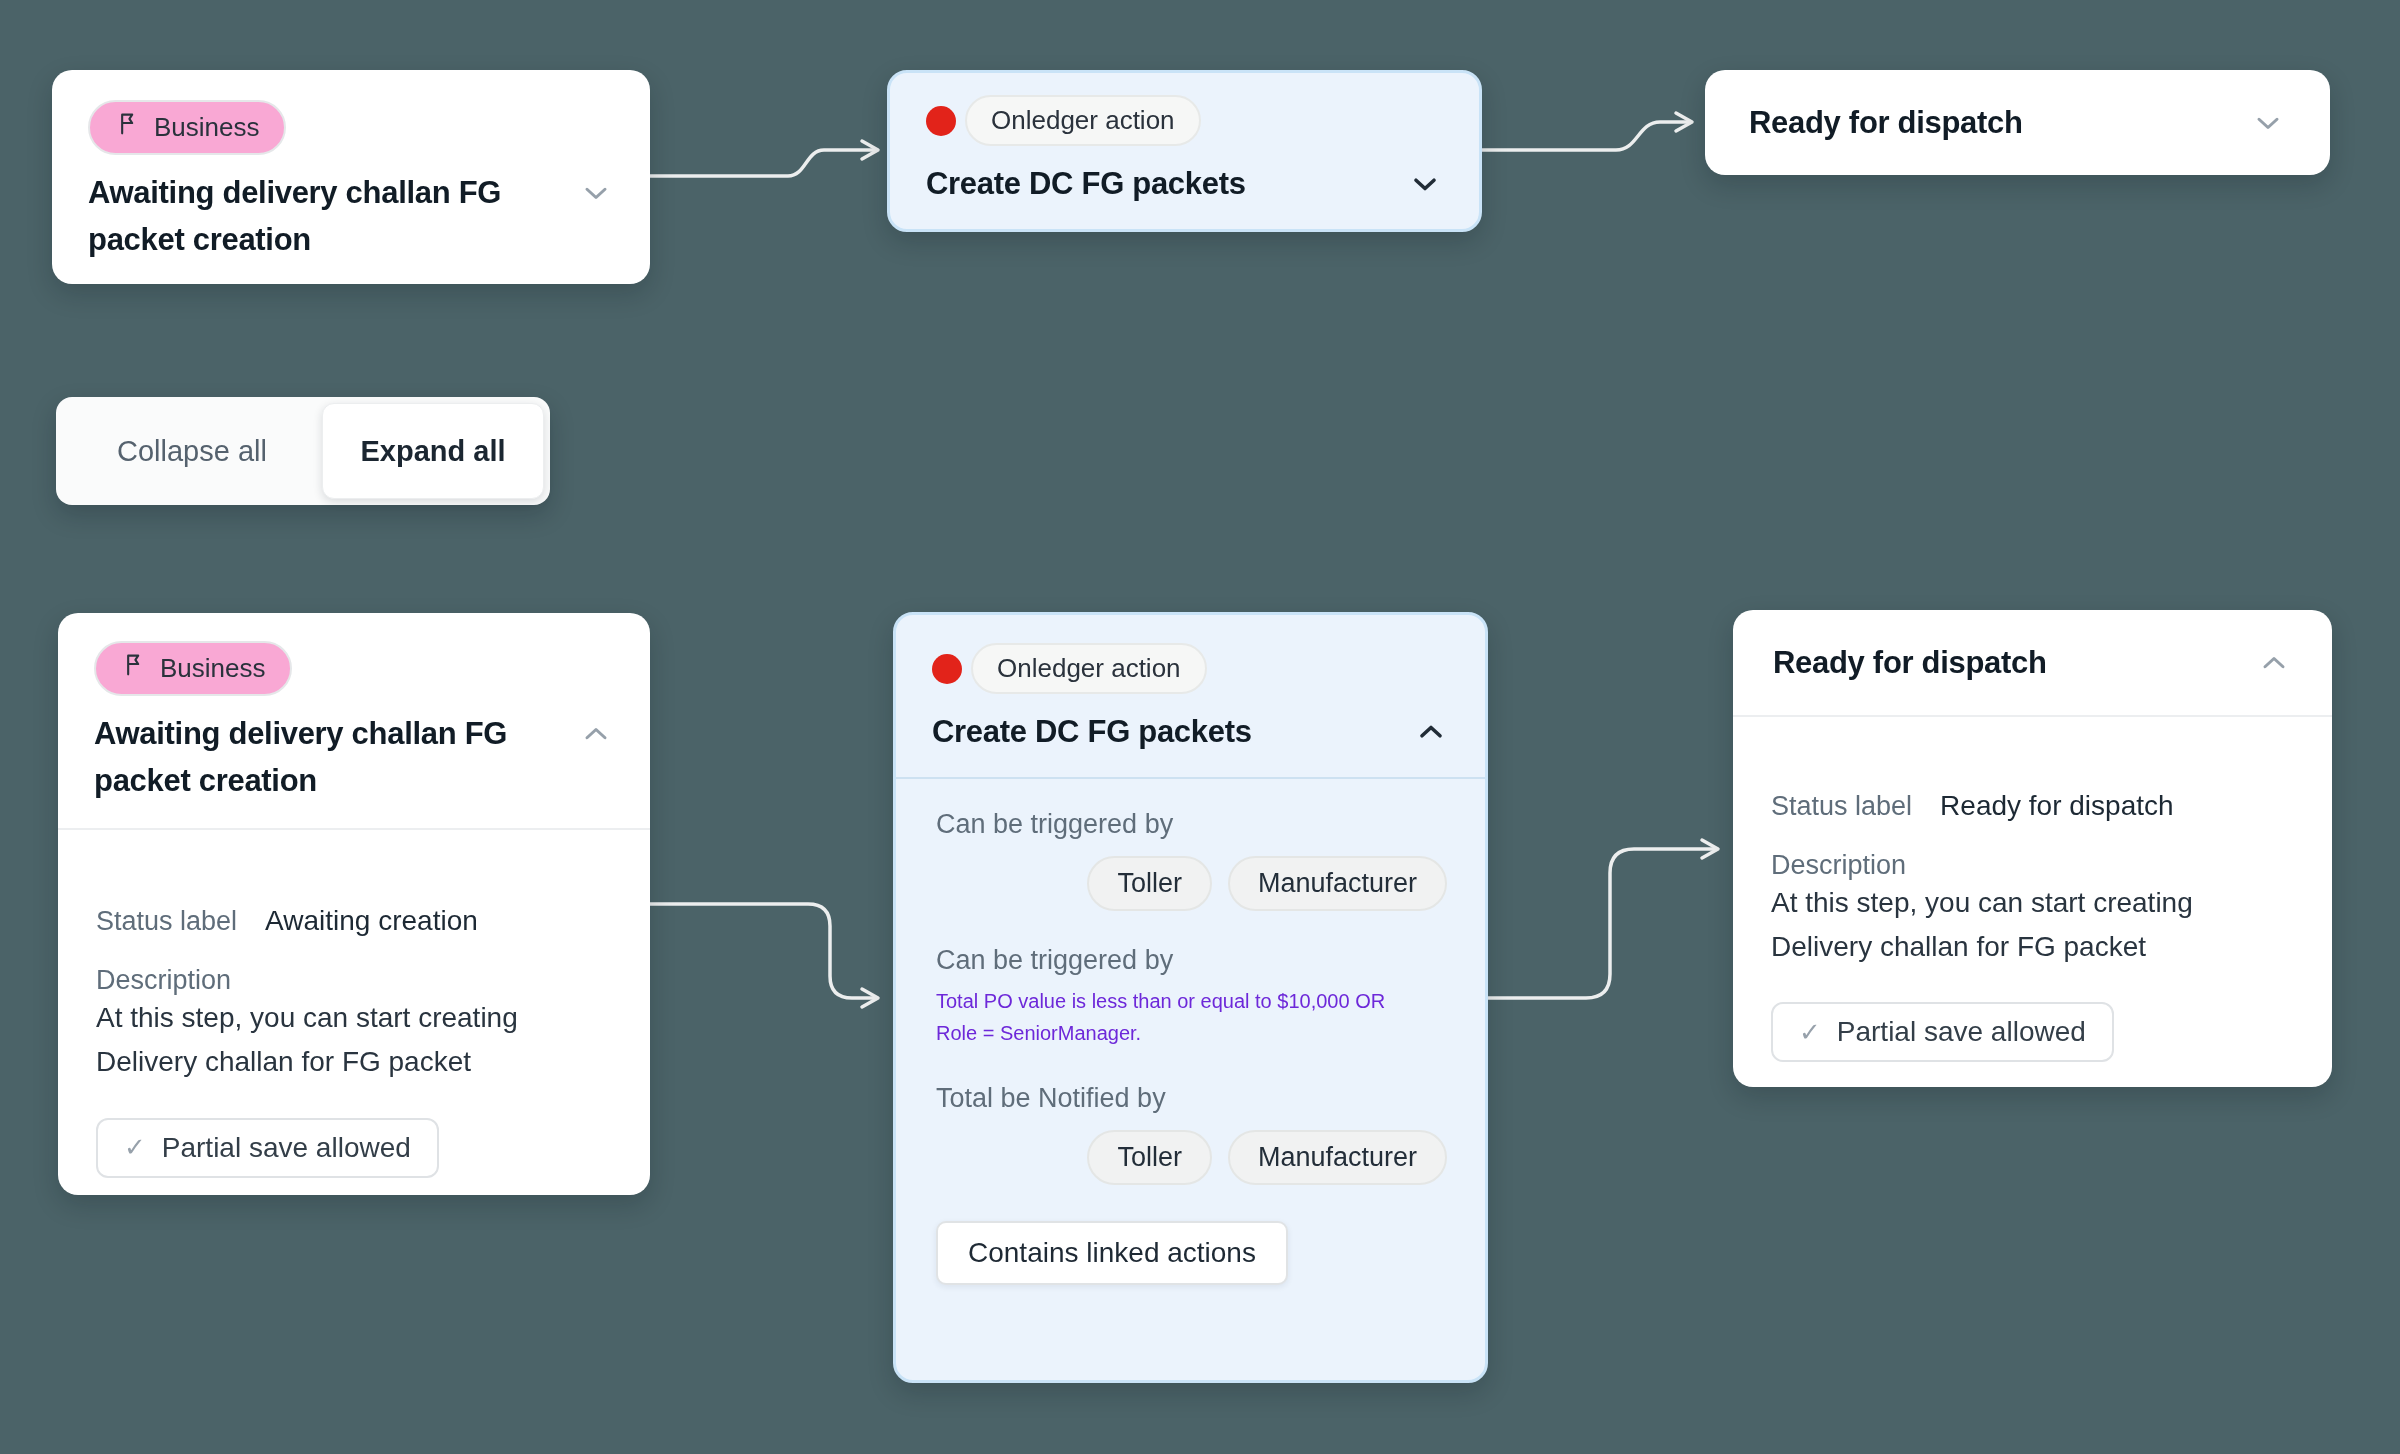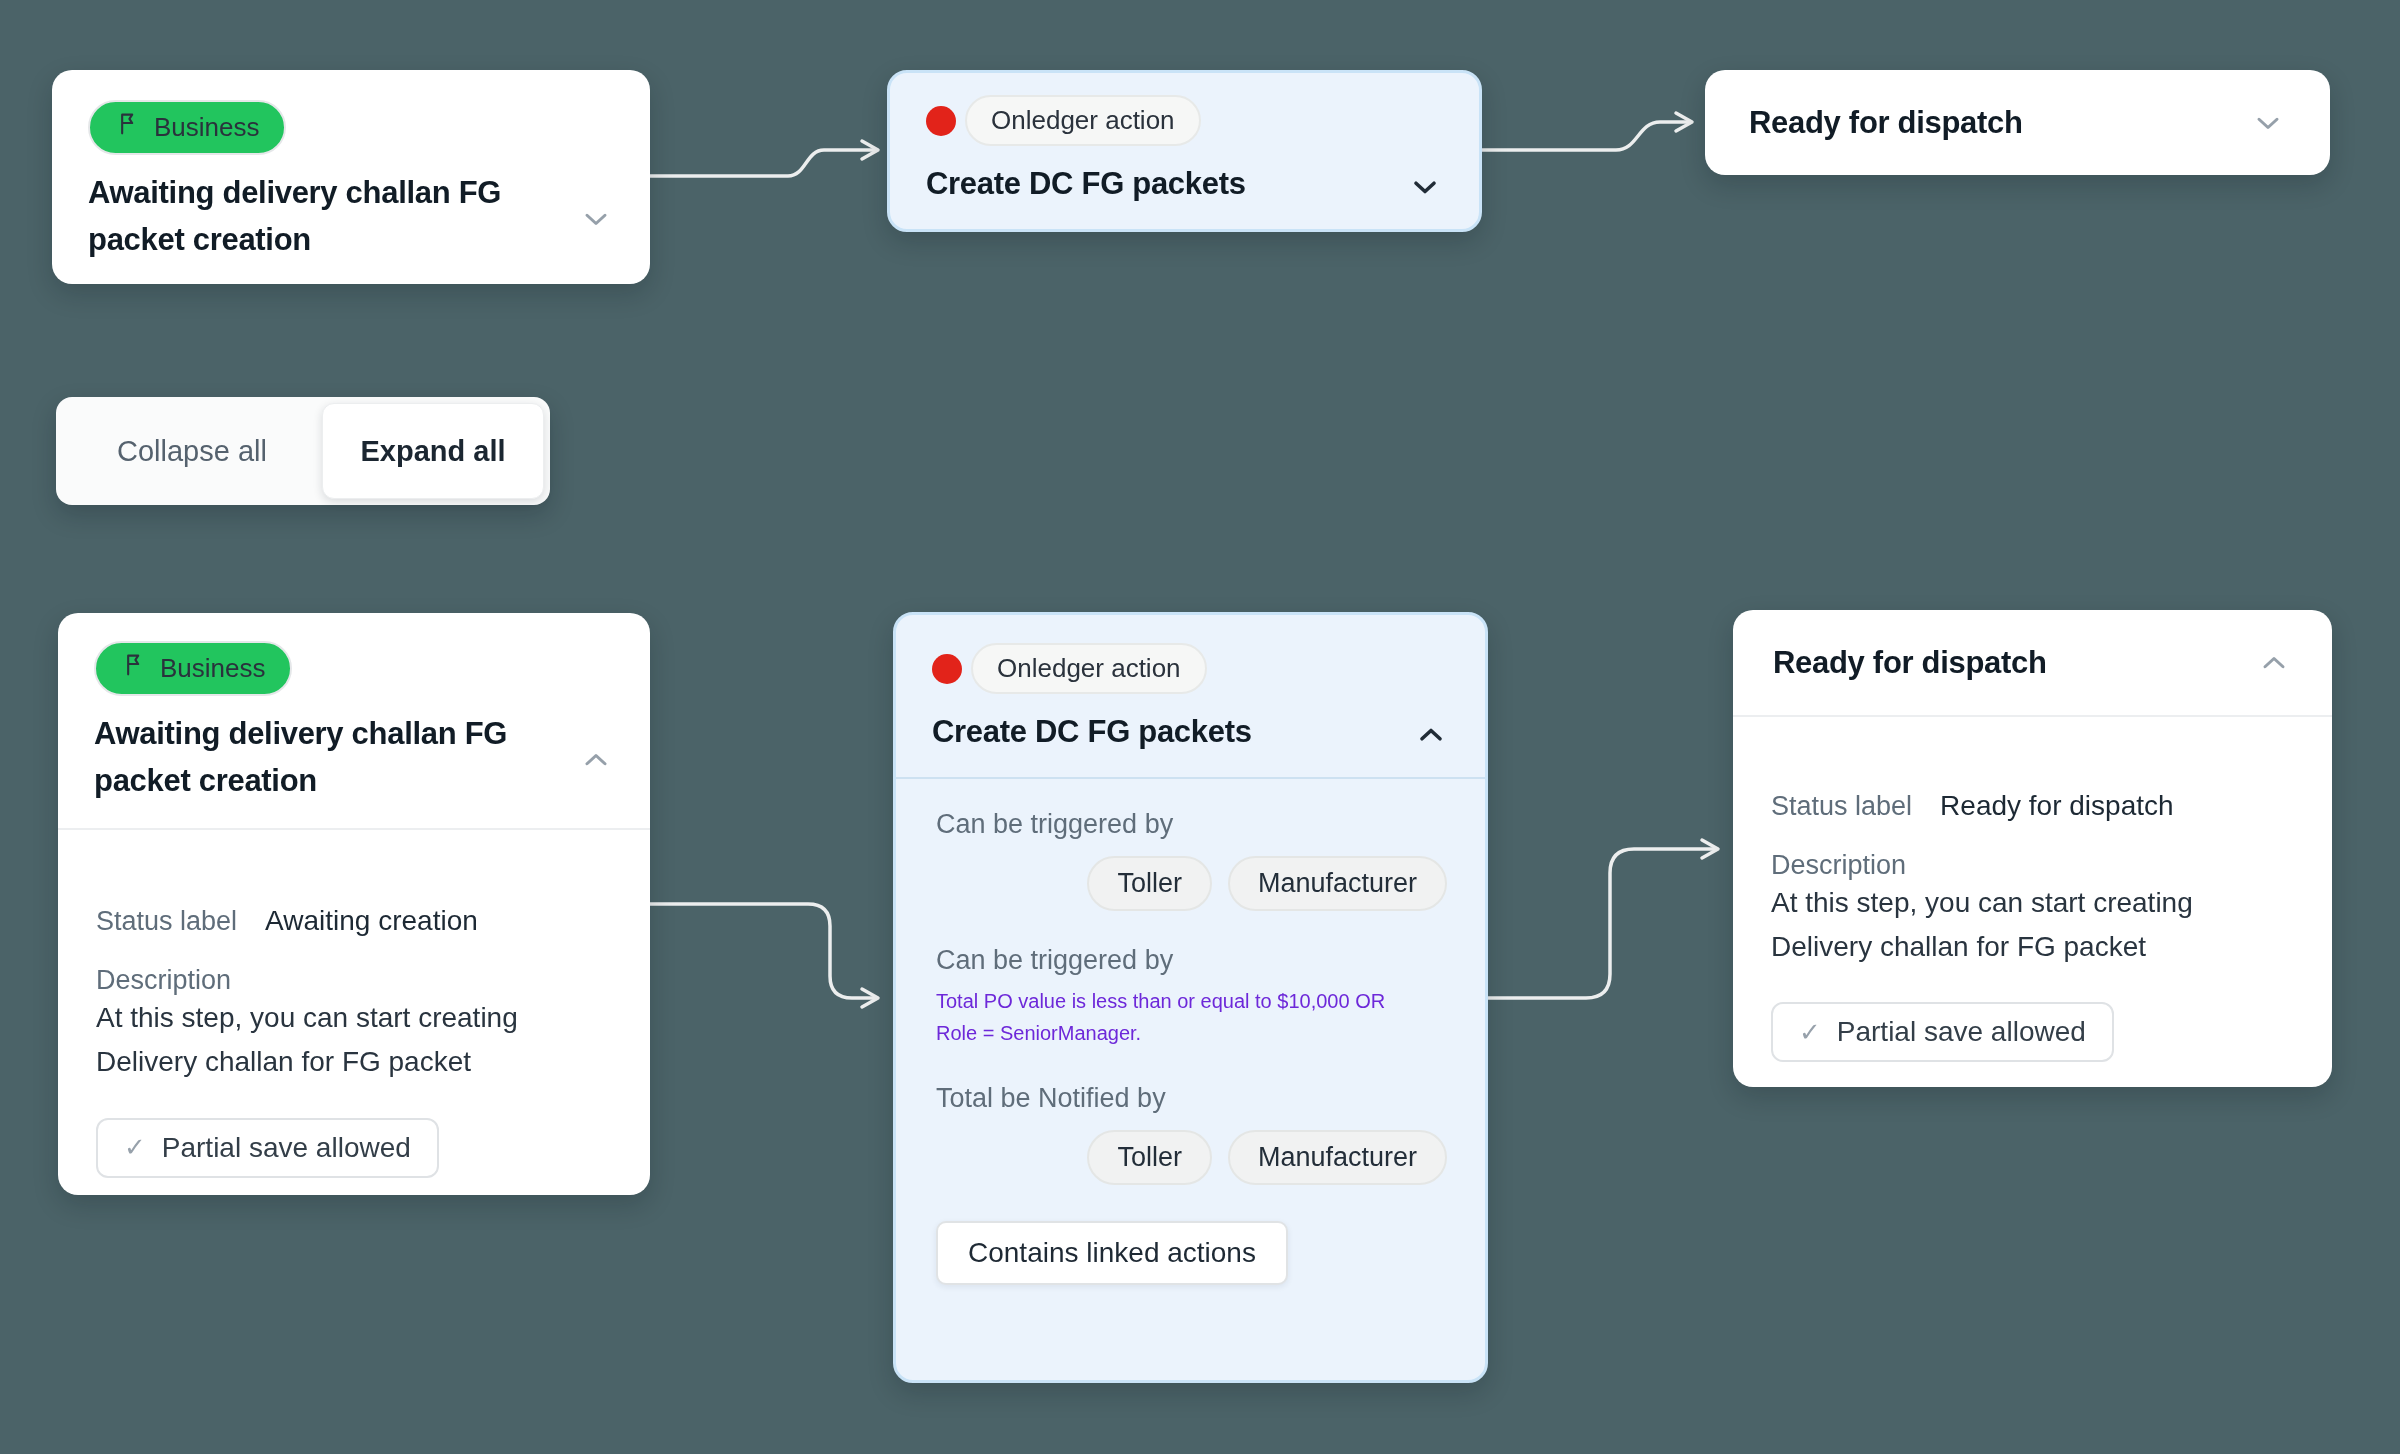--- a/index.html
+++ b/index.html
@@ -16,29 +16,29 @@
     box-sizing:border-box;
   }
   .card.blue{
     background:#ebf3fc;border:3px solid #c9e3f7;
   }
   .hdr-pad{padding:28px 36px 24px 36px;}
   .title{
     font-size:31px;font-weight:600;color:#111c26;letter-spacing:-0.3px;
     line-height:1.52;
   }
-  .title-row{display:flex;justify-content:space-between;align-items:center;}
+  .title-row{display:flex;justify-content:space-between;align-items:flex-start;}
   .chev{flex:0 0 auto;margin-top:6px;}
   .chev svg{display:block;}
   .divider{height:0;border-top:2px solid #eceef0;}
   .divider.blue{border-top-color:#cde1f1;}
   
   .badge{
     display:inline-flex;align-items:center;gap:12px;
-    background:#22c55e;border:2px solid #e5e7e9;border-radius:999px;
+    background:#f9a8d4;border:2px solid #e5e7e9;border-radius:999px;
     padding:8px 24px;font-size:26px;color:#2a323c;font-weight:500;
   }
   .badge.onledger{background:#f6f7f6;border-color:#e7e9e8;}
   .dot{width:30px;height:30px;border-radius:50%;background:#e2231a;flex:0 0 auto;}
   .dot-badge-row{display:flex;align-items:center;gap:9px;margin-bottom:14px;}
   
   .body-pad{padding:30px 38px 30px 38px;}
   .lbl{font-size:27px;color:#5f6d7a;font-weight:400;}
   .val{font-size:28px;color:#1d2934;font-weight:500;}
   .kv{display:flex;align-items:baseline;gap:28px;margin-top:45px;}

